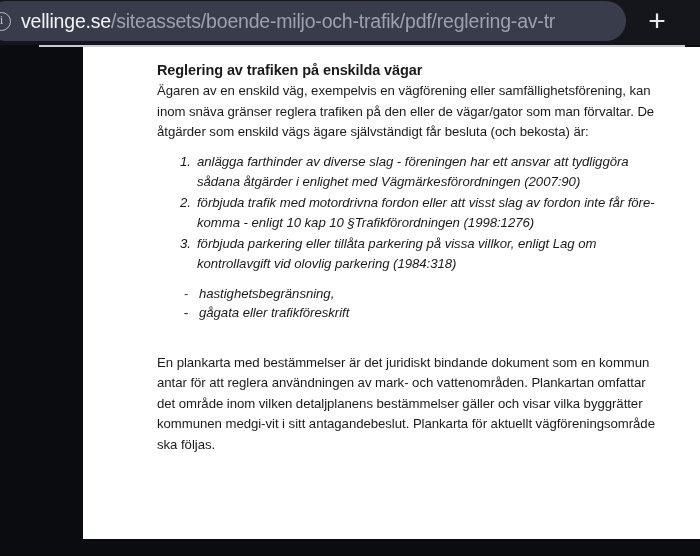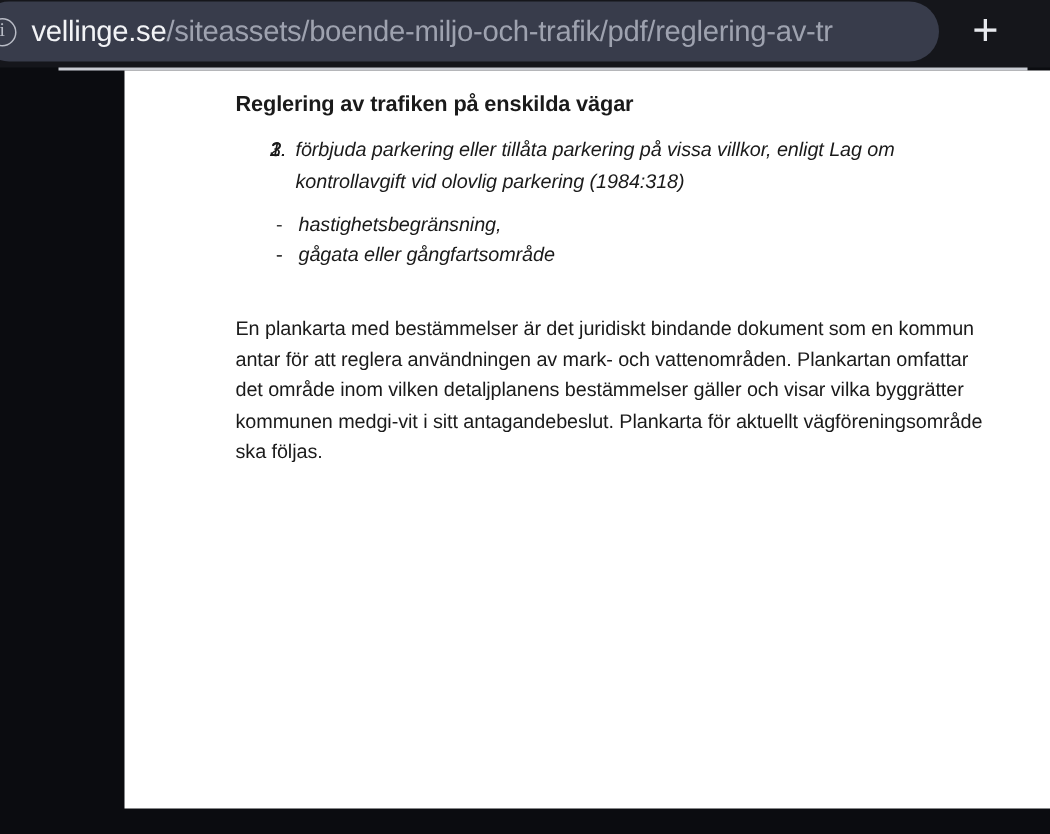--- a/index.html
+++ b/index.html
@@ -194,36 +194,37 @@
 <div id="viewport">
 
   <div id="page-top-edge"></div>
 
   <div id="pdf-page">
 
     <div id="doc-body">
 
       <h1 class="doc-heading">Reglering av trafiken på enskilda vägar</h1>
 
+      <p class="doc-para">Ägaren av en enskild väg, exempelvis en vägförening eller samfällighetsförening, kan inom snäva gränser reglera trafiken på den eller de vägar/gator som man förvaltar. De åtgärder som enskild vägs ägare självständigt får besluta (och bekosta) är:</p>
 
       <div class="spacer-sm"></div>
 
       <ol class="num-list" id="numbered-list">
-          <li><span class="marker">1.</span></li>
-          <li><span class="marker">2.</span></li>
+          <li><span class="marker">1.</span><span>anlägga farthinder av diverse slag - föreningen har ett ansvar att tydliggöra sådana åtgärder i enlighet med Vägmärkesförordningen (2007:90)</span></li>
+          <li><span class="marker">2.</span><span>förbjuda trafik med motordrivna fordon eller att visst slag av fordon inte får före-komma - enligt 10 kap 10 §Trafikförordningen (1998:1276)</span></li>
           <li><span class="marker">3.</span><span>förbjuda parkering eller tillåta parkering på vissa villkor, enligt Lag om kontrollavgift vid olovlig parkering (1984:318)</span></li>
         </ol>
 
       <div class="spacer-sm"></div>
 
 
       <ul class="dash-list" id="dash-list">
           <li><span class="marker">-</span><span>hastighetsbegränsning,</span></li>
           <li><span class="marker">-</span></li>
-          <li><span class="marker">-</span><span>gågata eller gångfartsområde</span></li>
+          <li><span class="marker">-</span><span>gågata eller trafikföreskrift</span></li>
         </ul>
 
 
       <div class="spacer-lg"></div>
 
 
       <p class="doc-para">En plankarta med bestämmelser är det juridiskt bindande dokument som en kommun antar för att reglera användningen av mark- och vattenområden. Plankartan omfattar det område inom vilken detaljplanens bestämmelser gäller och visar vilka byggrätter kommunen medgi-vit i sitt antagandebeslut. Plankarta för aktuellt vägföreningsområde ska följas.</p>
 
     </div>
   </div>

